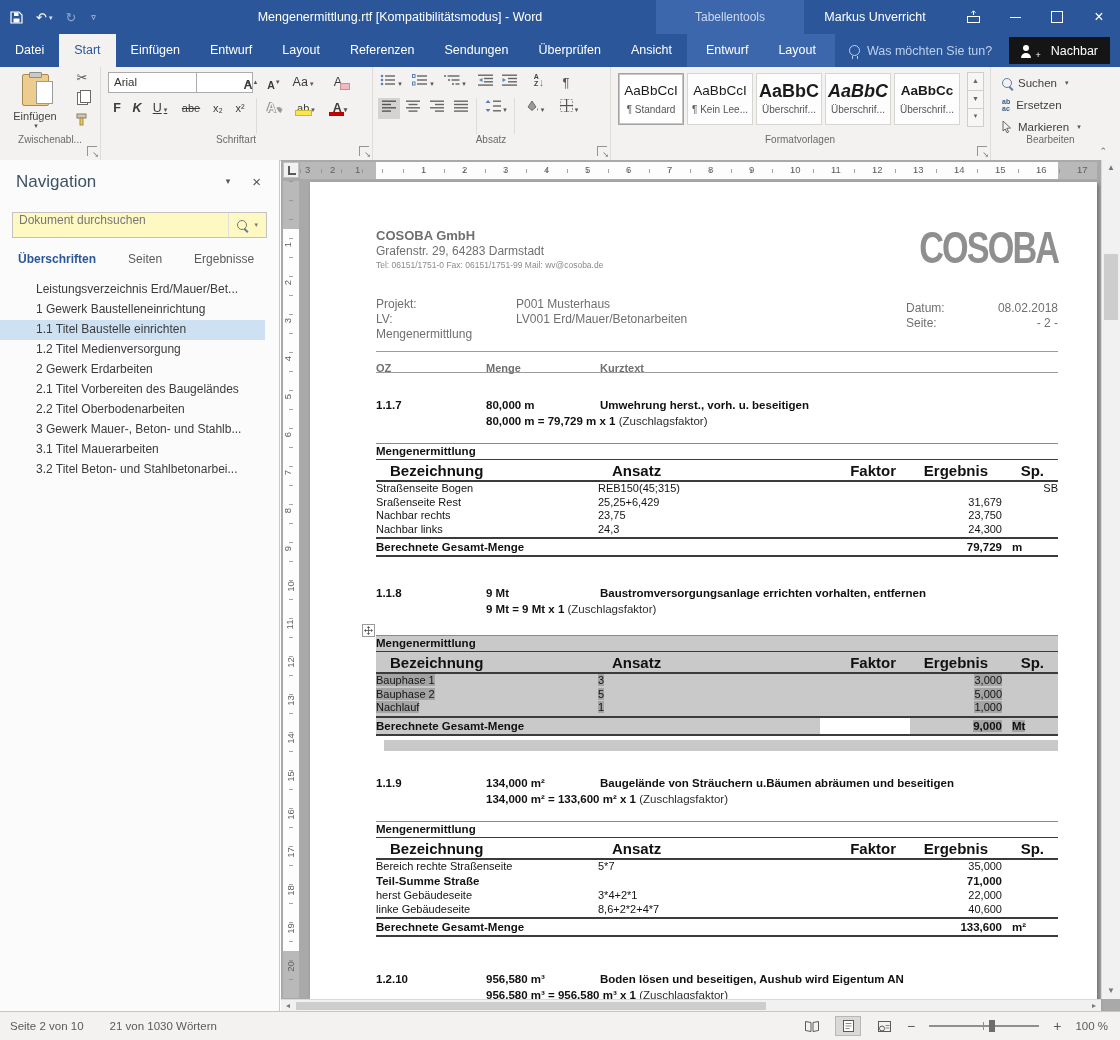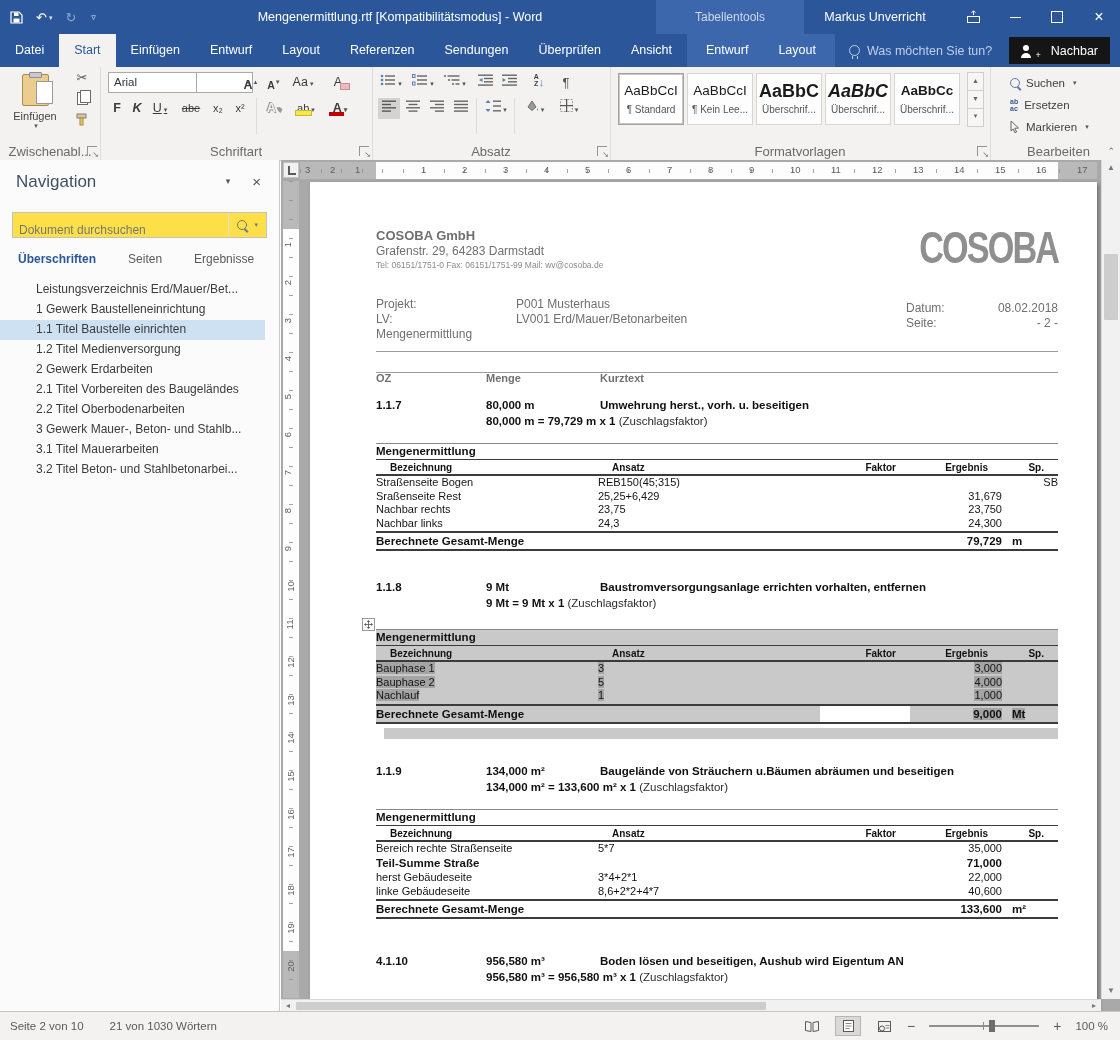--- a/index.html
+++ b/index.html
@@ -33,21 +33,21 @@
   .bulb::after{content:"";position:absolute;left:2px;bottom:-4px;width:4px;height:3px;border-left:1.5px solid #bdd0ec;border-right:1.5px solid #bdd0ec;}
   .share-btn{margin-left:auto;margin-right:10px;align-self:center;height:27px;background:#151515;color:#fff;
              display:flex;align-items:center;gap:6px;padding:0 12px;font-size:12.5px;}
   .person{width:12px;height:12px;position:relative;display:inline-block;}
   .person::before{content:"";position:absolute;left:2px;top:0;width:6px;height:6px;border-radius:50%;background:#fff;}
   .person::after{content:"";position:absolute;left:0;bottom:-1px;width:10px;height:5px;border-radius:5px 5px 0 0;background:#fff;}
   .person-plus{position:relative;left:-4px;top:4px;font-size:9px;color:#fff;}
   
   .ribbon{position:absolute;top:67px;left:0;right:0;height:93px;background:#f3f2f1;border-bottom:1px solid #d2d0ce;font-size:11px;color:#3f3f3f;}
   .grp{position:absolute;top:0;bottom:0;border-right:1px solid #dedcd9;}
-  .glabel{position:absolute;bottom:1px;left:0;right:0;text-align:center;font-size:13px;color:#6a6a6a;}
+  .glabel{position:absolute;bottom:15px;left:0;right:0;text-align:center;font-size:10px;color:#6a6a6a;}
   .dlg{position:absolute;right:3px;bottom:4px;width:9px;height:9px;border-left:1px solid #949494;border-top:1px solid #949494;}
   .dlg::after{content:"↘";position:absolute;right:-2px;bottom:-3px;font-size:8px;color:#777;}
   .ib{position:absolute;height:21px;line-height:21px;text-align:center;font-size:12.5px;color:#3b3b3b;}
   .combo{position:absolute;height:19px;border:1px solid #ababab;background:#fff;font-size:11.5px;color:#333;
          line-height:19px;padding:0 14px 0 5px;}
   .combo .dd2{position:absolute;right:2px;top:0;font-size:7px;color:#666;line-height:19px;}
   .paste-btn{position:absolute;left:7px;top:4px;width:56px;height:74px;display:flex;flex-direction:column;align-items:center;}
   .clip-ic{width:25px;height:30px;position:relative;margin-top:3px;background:#edcc90;border:1px solid #a98b50;border-radius:2px;}
   .clip-ic::before{content:"";position:absolute;left:6px;top:-3px;width:11px;height:4px;background:#c9c9c9;border:1px solid #8e8e8e;border-radius:1px;}
   .clip-ic::after{content:"";position:absolute;right:-5px;top:6px;width:15px;height:21px;background:#fff;border:1px solid #9b9b9b;}
@@ -80,21 +80,21 @@
   .edit-row{position:absolute;left:12px;height:20px;display:flex;align-items:center;gap:6px;font-size:11.5px;color:#3f3f3f;white-space:nowrap;}
   .mag{width:8px;height:8px;border:1.5px solid #5f7ca8;border-radius:50%;position:relative;display:inline-block;}
   .mag::after{content:"";position:absolute;left:7px;top:7px;width:5px;height:1.5px;background:#5f7ca8;transform:rotate(45deg);transform-origin:0 0;}
   .repl-ic{font-size:7px;line-height:7px;color:#3a5a8c;font-weight:bold;}
   
   .navpane{position:absolute;left:0;top:160px;width:280px;bottom:28px;background:#fbfbfb;border-right:1px solid #c9c9c9;box-sizing:border-box;}
   .nav-title{position:absolute;left:16px;top:12px;font-size:17px;color:#3e5266;}
   .nav-title-btns{position:absolute;right:18px;top:14px;display:flex;gap:22px;color:#555;}
   .nav-close{font-size:15px;line-height:15px;}
   .nav-dd{font-size:9px;line-height:15px;}
-  .nav-search{position:absolute;left:12px;right:12px;top:52px;height:24px;border:1px solid #c2c2c2;background:#fde047;display:flex;align-items:flex-end;}
+  .nav-search{position:absolute;left:12px;right:12px;top:52px;height:24px;border:1px solid #c2c2c2;background:#fef9c3;display:flex;align-items:flex-start;}
   .nav-search input{flex:1;border:none;outline:none;font-size:12px;color:#333;padding:0 6px;font-family:inherit;background:transparent;}
   .nav-search input::placeholder{color:#767676;}
   .nav-search .sbtn{display:flex;align-items:center;gap:5px;padding:0 8px;border-left:1px solid #e0e0e0;height:100%;}
   .nav-tabs{position:absolute;left:18px;top:92px;display:flex;gap:32px;font-size:12px;color:#5a5a5a;}
   .nav-tab.active{color:#2b579a;font-weight:bold;}
   .nav-items{position:absolute;left:0;right:14px;top:120px;}
   .nav-item{padding:3px 6px 3px 36px;font-size:12px;line-height:13.5px;color:#3b3b3b;margin-bottom:0.5px;white-space:nowrap;overflow:hidden;}
   .nav-item.selected{background:#cde1f3;}
   
   .docarea{position:absolute;left:281px;top:160px;right:0;bottom:28px;background:#a9a9a9;overflow:hidden;}
@@ -124,35 +124,35 @@
   .co-contact{font-size:8.5px;color:#8a8a8a;line-height:12px;}
   .logo{position:absolute;right:39px;top:40px;font-size:36px;font-weight:bold;color:#8f8f8f;
         letter-spacing:-2px;transform:scale(.95,1.25);transform-origin:right top;}
   .meta{margin-top:26px;font-size:12px;color:#6f6f6f;line-height:15px;}
   .meta .mrow{display:flex;}
   .meta .mlabel{width:140px;}
   .meta-right{position:absolute;right:39px;top:119px;font-size:12px;color:#6f6f6f;line-height:15px;width:152px;}
   .meta-right .mrow{display:flex;justify-content:space-between;}
   .meta-rule{border-top:1px solid #9c9c9c;margin-top:9px;}
   .colhead{position:relative;height:20px;border-bottom:1px solid #9c9c9c;font-size:11px;font-weight:bold;color:#707070;}
-  .colhead span{position:absolute;top:20px;}
+  .colhead span{position:absolute;top:10px;}
   .ch-oz{left:0;} .ch-menge{left:110px;} .ch-kurz{left:224px;}
   
   .sec{margin-top:26px;position:relative;}
   .sec:nth-child(2){margin-top:30px;}
   .sec:nth-child(4){margin-top:36px;}
   .sec-head{position:relative;height:15px;font-size:11.5px;font-weight:bold;color:#111;}
   .s-oz{position:absolute;left:0;} .s-menge{position:absolute;left:110px;} .s-text{position:absolute;left:224px;white-space:nowrap;}
   .sec-formula{margin-left:110px;font-size:11.5px;margin-top:1px;color:#111;}
   .f-main{font-weight:bold;} .f-note{font-weight:normal;color:#2c2c2c;}
   .mtable{margin-top:16px;position:relative;}
   .sec:nth-child(2) .mtable{margin-top:20px;}
   .t-title{border-top:1px solid #8a8a8a;border-bottom:1px solid #3b3b3b;font-weight:bold;font-size:11.5px;padding:1px 0 2px;color:#111;}
   .t-grid{display:grid;grid-template-columns:222px 1fr 90px 92px 56px;}
-  .t-head{font-weight:bold;font-size:10px;padding:2px 14px 1px;border-bottom:2px solid #3b3b3b;color:#111;}
+  .t-head{font-weight:bold;font-size:15px;padding:2px 14px 1px;border-bottom:2px solid #3b3b3b;color:#111;}
   .t-row{font-size:11px;line-height:13.5px;color:#141414;}
   .t-row.bold{font-weight:bold;font-size:11.5px;line-height:16px;}
   .c2,.c3,.c4{text-align:right;}
   .t-total{display:grid;grid-template-columns:1fr 90px 92px 56px;border-top:2px solid #3b3b3b;border-bottom:2px solid #3b3b3b;
            font-weight:bold;font-size:11.5px;padding:2px 0;margin-top:1px;color:#111;}
   .t-total .tv{text-align:right;}
   .t-total .tu{padding-left:10px;}
   
   .mtable.sel{background:#c9c9c9;}
   .mtable.sel .hl{background:#a4a4a4;}
@@ -395,21 +395,21 @@
     <div id="style-gallery" style="position:absolute;left:8px;top:6px;white-space:nowrap;"><div class="style-card selected"><div class="st-prev">AaBbCcI</div><div class="st-name">¶ Standard</div></div><div class="style-card"><div class="st-prev">AaBbCcI</div><div class="st-name">¶ Kein Lee...</div></div><div class="style-card"><div class="st-prev big">AaBbC</div><div class="st-name">Überschrif...</div></div><div class="style-card"><div class="st-prev big it">AaBbC</div><div class="st-name">Überschrif...</div></div><div class="style-card"><div class="st-prev bd">AaBbCc</div><div class="st-name">Überschrif...</div></div></div>
     <div class="gal-arrows">
       <div>▲</div>
       <div>▼</div>
       <div style="line-height:13px;">▾<br></div>
     </div>
     <div class="glabel">Formatvorlagen</div>
     <span class="dlg"></span>
   </div>
 
-  <div class="grp" style="left:990px;width:121px;border-right:none;margin-left:8px;">
+  <div class="grp" style="left:990px;width:121px;border-right:none;">
     <div class="edit-row" style="top:6px;">
       <span class="mag"></span>
       <span>Suchen</span>
       <span class="dd" style="color:#555;">▾</span>
     </div>
     <div class="edit-row" style="top:28px;">
       <span class="repl-ic">ab<br>ac</span>
       <span>Ersetzen</span>
     </div>
     <div class="edit-row" style="top:50px;">
@@ -587,21 +587,21 @@
                 <span class="c0"><span class="hl">Bauphase 1</span></span>
                 <span class="c1"><span class="hl">3</span></span>
                 <span class="c2"></span>
                 <span class="c3"><span class="hl">3,000</span></span>
                 <span class="c4"></span>
               </div>
               <div class="t-grid t-row">
                 <span class="c0"><span class="hl">Bauphase 2</span></span>
                 <span class="c1"><span class="hl">5</span></span>
                 <span class="c2"></span>
-                <span class="c3"><span class="hl">4,000</span></span>
+                <span class="c3"><span class="hl">5,000</span></span>
                 <span class="c4"></span>
               </div>
               <div class="t-grid t-row">
                 <span class="c0"><span class="hl">Nachlauf</span></span>
                 <span class="c1"><span class="hl">1</span></span>
                 <span class="c2"></span>
                 <span class="c3"><span class="hl">1,000</span></span>
                 <span class="c4"></span>
               </div>
               <div class="t-total">
@@ -660,21 +660,21 @@
               <div class="t-total">
                 <span class="tl">Berechnete Gesamt-Menge</span>
                 <span class="tf"></span>
                 <span class="tv">133,600</span>
                 <span class="tu">m²</span>
               </div>
             </div>
           </div>
           <div class="sec">
             <div class="sec-head">
-              <span class="s-oz">4.1.10</span>
+              <span class="s-oz">1.2.10</span>
               <span class="s-menge">956,580 m³</span>
               <span class="s-text">Boden lösen und beseitigen, Aushub wird Eigentum AN</span>
             </div>
             <div class="sec-formula"><span class="f-main">956,580 m³ = 956,580 m³ x 1 </span><span class="f-note">(Zuschlagsfaktor)</span></div>
           </div>
         </div>
     </div>
   </div>
 
   <div class="vscroll">

